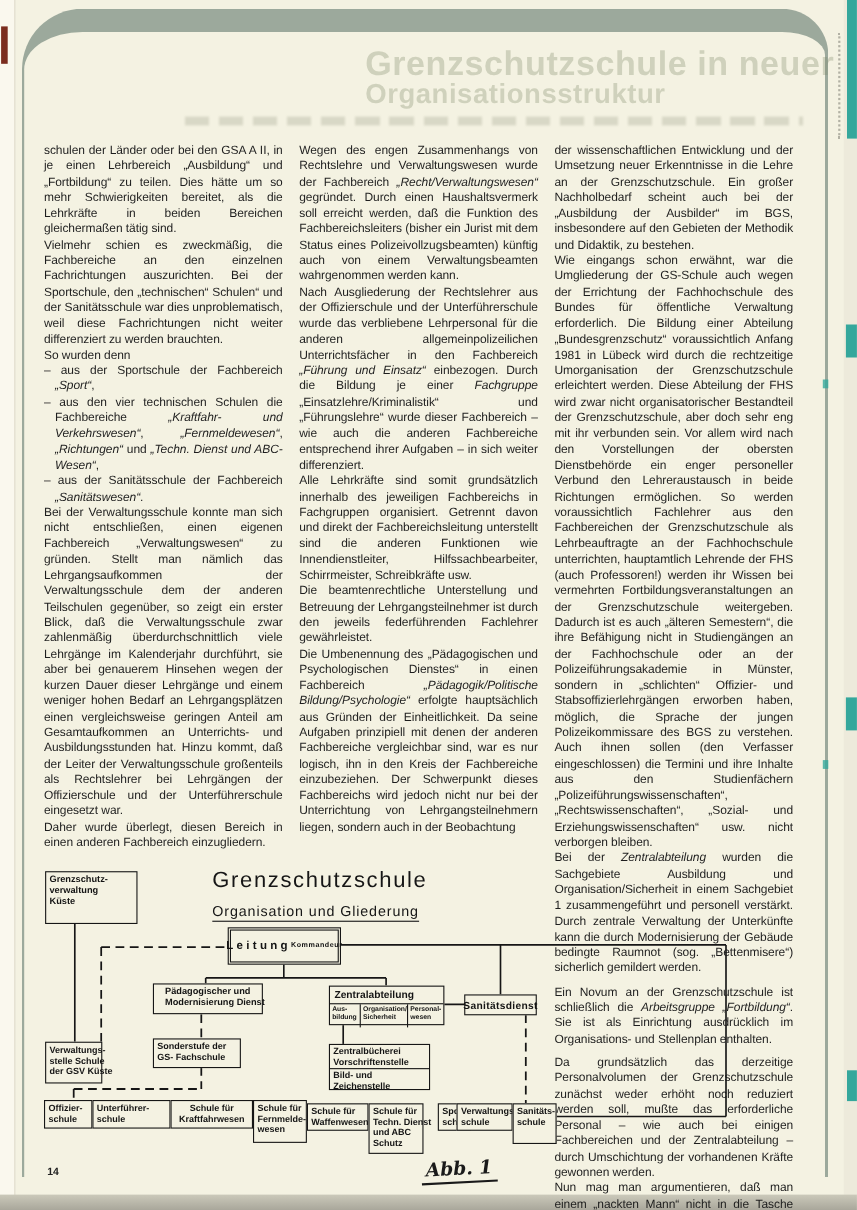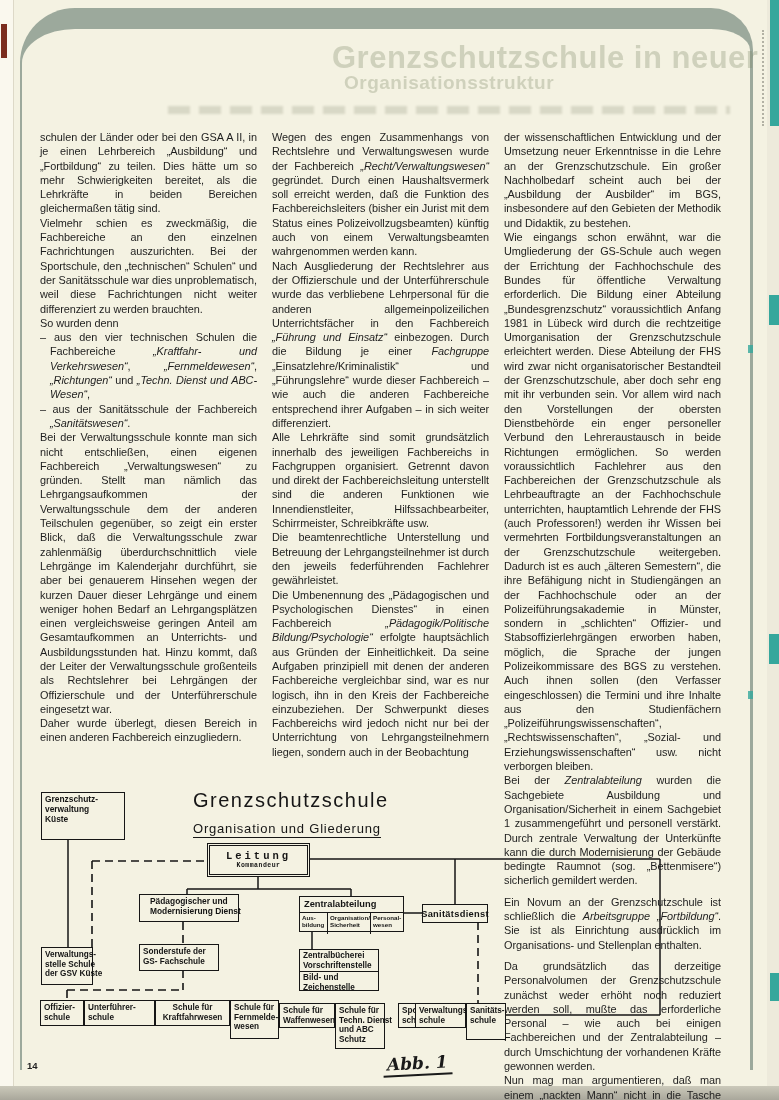--- a/index.html
+++ b/index.html
@@ -22,26 +22,26 @@
   .bottom-edge{position:absolute;left:0;top:1086px;width:779px;height:14px;background:linear-gradient(#cBC9ba,#a9a79b);}
   .right-edge{position:absolute;right:0;top:0;width:12px;height:1100px;background:#edeadb;}
   .teal{position:absolute;background:#35A79C;}
   .teal.t1{left:770px;top:0;width:9px;height:126px;}
   .teal.t2{left:769px;top:295px;width:10px;height:30px;}
   .teal.t3{left:769px;top:634px;width:10px;height:30px;}
   .teal.t4{left:770px;top:973px;width:9px;height:28px;}
   .teal.s1{left:748px;top:345px;width:5px;height:8px;opacity:.8;}
   .teal.s2{left:748px;top:691px;width:5px;height:8px;opacity:.8;}
   .spine-marks{position:absolute;left:762px;top:30px;height:96px;width:0;border-left:2px dotted #8f8f83;opacity:.65;}
-  .page-num{position:absolute;left:27px;top:1060px;font-size:9.5px;font-weight:bold;color:#222;}
+  .page-num{position:absolute;left:43px;top:1060px;font-size:9.5px;font-weight:bold;color:#222;}
   
   .ghost{position:absolute;color:rgba(122,133,100,0.30);font-weight:bold;letter-spacing:.5px;
     filter:blur(.7px);white-space:nowrap;}
   .ghost.g1{left:332px;top:40px;font-size:31px;}
-  .ghost.g2{left:344px;top:72px;font-size:19px;}
+  .ghost.g2{left:332px;top:72px;font-size:25px;}
   .ghost-line{position:absolute;left:168px;top:106px;width:562px;height:8px;filter:blur(.8px);
     background:repeating-linear-gradient(90deg,rgba(120,125,100,.22) 0 22px,transparent 22px 31px);}
   
   .col{position:absolute;top:130px;width:217px;font-size:10.9px;line-height:14.3px;
     text-align:justify;color:var(--ink);letter-spacing:-0.05px;}
   .col.c1{left:40px;}
   .col.c2{left:272px;}
   .col.c3{left:504px;}
   .col p{margin:0;}
   .col p.hang{padding-left:10px;text-indent:-10px;}
@@ -52,21 +52,21 @@
   .chart svg{position:absolute;left:0;top:0;}
   .chart-title{position:absolute;left:158px;top:4px;font-size:20px;letter-spacing:1.5px;color:#161616;white-space:nowrap;}
   .chart-sub{position:absolute;left:158px;top:36px;font-size:13px;letter-spacing:.8px;color:#161616;
     border-bottom:1.5px solid #161616;padding-bottom:1px;white-space:nowrap;}
   .obox{position:absolute;box-sizing:border-box;border:1.5px solid #161616;background:var(--paper);
     font-weight:bold;color:#141414;padding:2px 3px;font-size:8.4px;}
   .obox div{white-space:nowrap;line-height:1.18;}
   .obox.center div{text-align:center;}
   .leitung{display:flex;flex-direction:column;align-items:center;justify-content:center;padding:1px;}
   .leitung .inner{border:1.3px solid #161616;width:100%;height:100%;box-sizing:border-box;
-    display:flex;flex-direction:column;align-items:center;justify-content:center;background:var(--paper);font-family:Liberation Mono, monospace;}
+    display:flex;flex-direction:row;align-items:center;justify-content:center;background:var(--paper);}
   .leitung-title{font-size:10.5px;letter-spacing:3px;font-weight:bold;}
   .leitung-sub{font-size:6.5px;letter-spacing:.5px;font-weight:bold;}
   .zentral{padding:0;}
   .zentral .zhead{border-bottom:1.5px solid #161616;font-size:9.3px;padding:2px 0 2px 4px;}
   .zentral .zrow{display:flex;height:21px;}
   .zentral .zcell{font-size:6.2px;line-height:1.15;padding:1px 2px;box-sizing:border-box;}
   .zentral .zcell + .zcell{border-left:1.3px solid #161616;}
   .buech{padding:0;}
   .buech .bcomp{padding:1px 3px;font-size:8.2px;}
   .buech .bcomp + .bcomp{border-top:1.5px solid #161616;}
@@ -92,20 +92,21 @@
 <div class="bottom-edge"></div>
 
 <div class="ghost g1">Grenzschutzschule in neuer</div>
 <div class="ghost g2">Organisationsstruktur</div>
 <div class="ghost-line"></div>
 
 <div class="col c1">
     <p><span>schulen der Länder oder bei den GSA A II, in je einen Lehrbereich „Ausbildung“ und „Fortbildung“ zu teilen. Dies hätte um so mehr Schwierigkeiten bereitet, als die Lehrkräfte in beiden Bereichen gleichermaßen tätig sind.</span></p>
     <p><span>Vielmehr schien es zweckmäßig, die Fachbereiche an den einzelnen Fachrichtungen auszurichten. Bei der Sportschule, den „technischen“ Schulen“ und der Sanitätsschule war dies unproblematisch, weil diese Fachrichtungen nicht weiter differenziert zu werden brauchten.</span></p>
     <p><span>So wurden denn</span></p>
+    <p class="hang"><span>– aus der Sportschule der Fachbereich </span><i>„Sport“</i><span>,</span></p>
     <p class="hang"><span>– aus den vier technischen Schulen die Fachbereiche </span><i>„Kraftfahr- und Verkehrswesen“</i><span>, </span><i>„Fernmeldewesen“</i><span>, </span><i>„Richtungen“</i><span> und </span><i>„Techn. Dienst und ABC-Wesen“</i><span>,</span></p>
     <p class="hang"><span>– aus der Sanitätsschule der Fachbereich </span><i>„Sanitätswesen“</i><span>.</span></p>
     <p><span>Bei der Verwaltungsschule konnte man sich nicht entschließen, einen eigenen Fachbereich „Verwaltungswesen“ zu gründen. Stellt man nämlich das Lehrgangsaufkommen der Verwaltungsschule dem der anderen Teilschulen gegenüber, so zeigt ein erster Blick, daß die Verwaltungsschule zwar zahlenmäßig überdurchschnittlich viele Lehrgänge im Kalenderjahr durchführt, sie aber bei genauerem Hinsehen wegen der kurzen Dauer dieser Lehrgänge und einem weniger hohen Bedarf an Lehrgangsplätzen einen vergleichsweise geringen Anteil am Gesamtaufkommen an Unterrichts- und Ausbildungsstunden hat. Hinzu kommt, daß der Leiter der Verwaltungsschule großenteils als Rechtslehrer bei Lehrgängen der Offizierschule und der Unterführerschule eingesetzt war.</span></p>
     <p><span>Daher wurde überlegt, diesen Bereich in einen anderen Fachbereich einzugliedern.</span></p>
   </div>
 <div class="col c2">
     <p><span>Wegen des engen Zusammenhangs von Rechtslehre und Verwaltungswesen wurde der Fachbereich </span><i>„Recht/Verwaltungswesen“</i><span> gegründet. Durch einen Haushaltsvermerk soll erreicht werden, daß die Funktion des Fachbereichsleiters (bisher ein Jurist mit dem Status eines Polizeivollzugsbeamten) künftig auch von einem Verwaltungsbeamten wahrgenommen werden kann.</span></p>
     <p><span>Nach Ausgliederung der Rechtslehrer aus der Offizierschule und der Unterführerschule wurde das verbliebene Lehrpersonal für die anderen allgemeinpolizeilichen Unterrichtsfächer in den Fachbereich </span><i>„Führung und Einsatz“</i><span> einbezogen. Durch die Bildung je einer </span><i>Fachgruppe</i><span> „Einsatzlehre/Kriminalistik“ und „Führungslehre“ wurde dieser Fachbereich – wie auch die anderen Fachbereiche entsprechend ihrer Aufgaben – in sich weiter differenziert.</span></p>
     <p><span>Alle Lehrkräfte sind somit grundsätzlich innerhalb des jeweiligen Fachbereichs in Fachgruppen organisiert. Getrennt davon und direkt der Fachbereichsleitung unterstellt sind die anderen Funktionen wie Innendienstleiter, Hilfssachbearbeiter, Schirrmeister, Schreibkräfte usw.</span></p>
     <p><span>Die beamtenrechtliche Unterstellung und Betreuung der Lehrgangsteilnehmer ist durch den jeweils federführenden Fachlehrer gewährleistet.</span></p>
@@ -170,21 +171,21 @@
         </div>
       <div class="zcell" style="width:32px;">
           <div>Personal-</div>
           <div>wesen</div>
         </div>
     </div>
   </div>
 
   <div class="obox san-d" style="left:387px;top:119px;width:66px;height:19px;">Sanitätsdienst</div>
 
-  <div class="obox buech" style="left:264px;top:164px;width:80px;height:42px;">
+  <div class="obox buech" style="left:264px;top:164px;width:92px;height:42px;">
     <div class="bcomp">
         <div>Zentralbücherei</div>
         <div>Vorschriftenstelle</div>
       </div>
     <div class="bcomp">
         <div>Bild- und</div>
         <div>Zeichenstelle</div>
       </div>
   </div>
 

